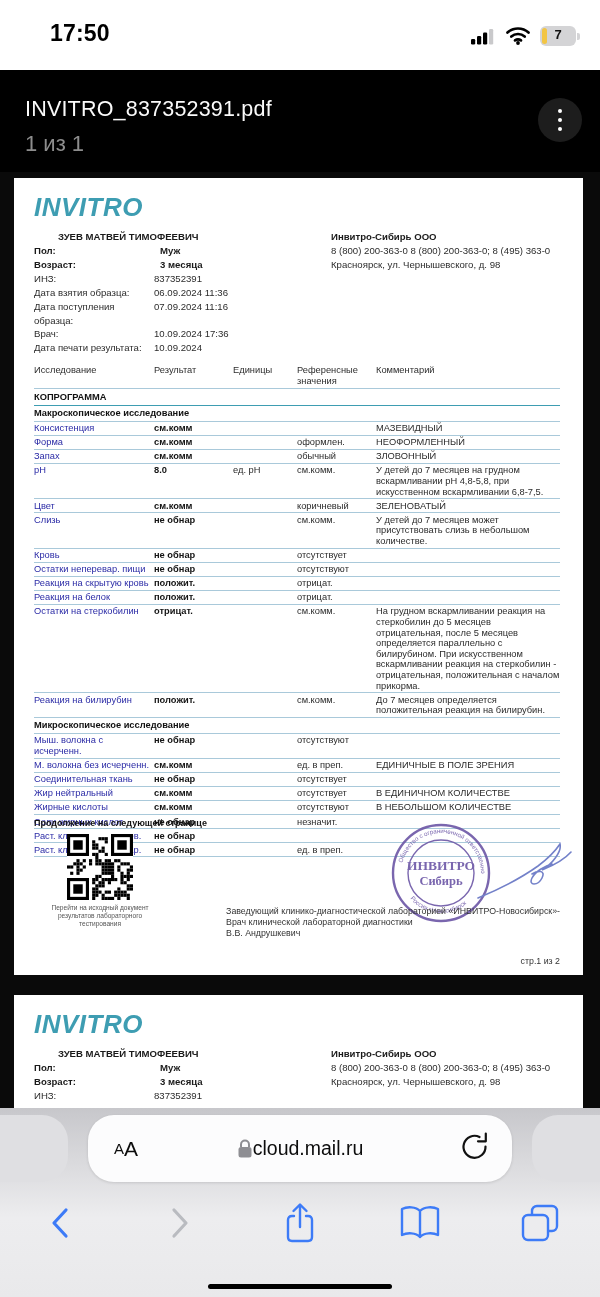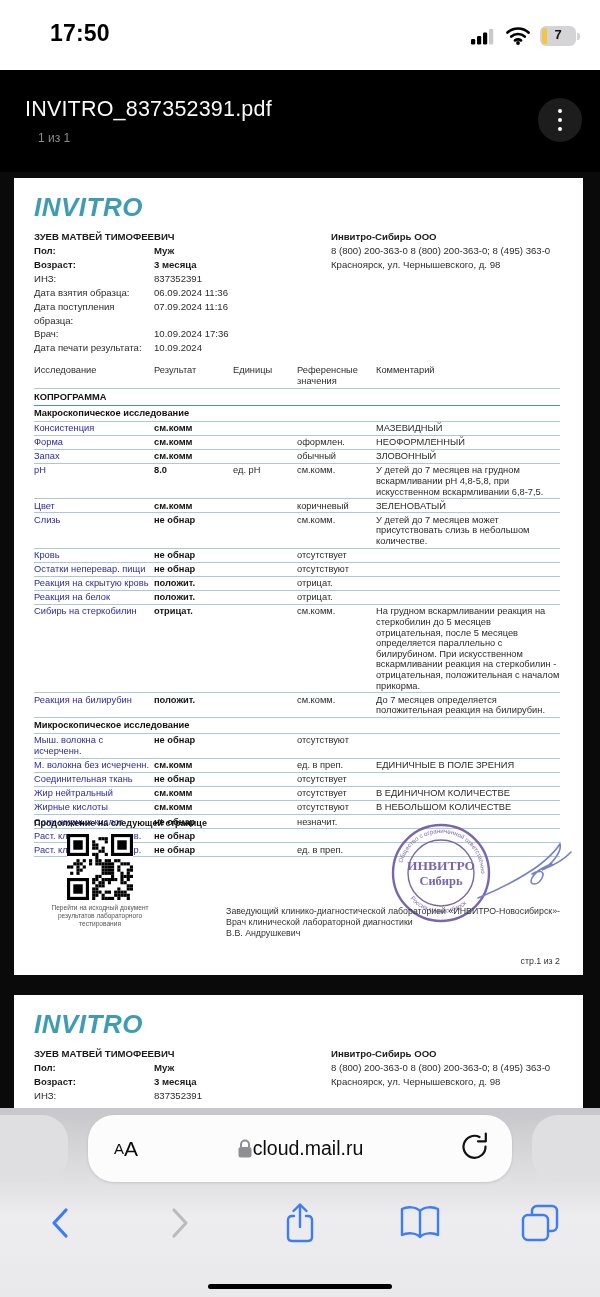--- a/index.html
+++ b/index.html
@@ -10,34 +10,34 @@
   .sb-time{position:absolute;left:50px;top:20px;font-size:23px;font-weight:700;color:#000;letter-spacing:.2px;}
   .sb-icons{position:absolute;right:18px;top:26px;display:flex;align-items:center;gap:10px;}
   .battery{position:relative;width:42px;height:20px;}
   .battery .body{position:absolute;left:0;top:0;width:36px;height:20px;border-radius:6px;background:#d4d4d6;}
   .battery .fill{position:absolute;left:2px;top:2px;width:5px;height:16px;border-radius:3px;background:#f2c544;}
   .battery .num{position:absolute;left:0;top:1px;width:36px;text-align:center;font-size:13px;font-weight:700;color:#111;}
   .battery .cap{position:absolute;right:2px;top:6.5px;width:3px;height:7px;border-radius:0 2px 2px 0;background:#d4d4d6;}
   
   .viewer-header{position:absolute;top:70px;left:0;width:600px;height:102px;background:#000;}
   .vh-title{position:absolute;left:25px;top:27px;font-size:21.5px;color:#fafafa;font-weight:500;letter-spacing:.2px;}
-  .vh-sub{position:absolute;left:38px;top:61px;font-size:12px;color:#8d8d8d;}
+  .vh-sub{position:absolute;left:25px;top:61px;font-size:22px;color:#8d8d8d;}
   .vh-menu{position:absolute;right:18px;top:28px;width:44px;height:44px;border-radius:50%;background:#1d1d1d;
            display:flex;flex-direction:column;align-items:center;justify-content:center;gap:4.5px;cursor:pointer;}
   .vh-menu i{width:4.5px;height:4.5px;border-radius:50%;background:#fff;}
   
   .pdf-area{position:absolute;top:172px;left:0;width:600px;height:936px;background:#0a0a0a;overflow:hidden;}
   .page{position:absolute;left:14px;width:569px;background:#fff;color:#222;}
   .page1{top:6px;height:797px;}
   .page2{top:823px;height:300px;}
   .logo{margin:14px 12px 0 20px;font-size:26px;font-weight:700;font-style:italic;color:#3E9DB2;letter-spacing:.5px;}
   .info{position:relative;margin:7px 0 0 20px;width:526px;font-size:9.6px;}
-  .info-name{font-weight:700;line-height:14px;color:#1a1a1a;}
+  .info-name{font-weight:700;line-height:14px;color:#1a1a1a;margin-left:24px;}
   .info-row{display:grid;grid-template-columns:120px 1fr;line-height:13.9px;color:#2c2c2c;}
-  .info-row.b{font-weight:700;color:#1a1a1a;}
+  .info-row.b{font-weight:700;color:#1a1a1a;gap:6px;}
   .lab{position:absolute;left:297px;top:0;width:229px;line-height:14px;color:#2c2c2c;}
   .lab .lab-name{font-weight:700;color:#1a1a1a;}
   
   .rtable{margin:7px 0 0 20px;width:526px;font-size:9.3px;line-height:10.6px;}
   .t-head{display:grid;grid-template-columns:120px 79px 64px 79px 1fr;color:#2e2e2e;
           padding:3px 0 2px;border-bottom:1px solid #a9c9da;}
   .trow{display:grid;grid-template-columns:120px 79px 64px 79px 1fr;padding:1.5px 0 1px;border-bottom:1px solid #a9c9da;}
   .trow-title{font-weight:700;color:#111;padding:2.5px 0 2px;border-bottom:1.5px solid #3E9DB2;}
   .trow-section{font-weight:700;color:#111;padding:2.5px 0 2px;border-bottom:1px solid #a9c9da;}
   .c-test{color:#2B2BA6;padding-right:4px;}
@@ -227,21 +227,21 @@
               <span class="c-com"></span>
             </div>
             <div class="trow">
               <span class="c-test">Реакция на белок</span>
               <span class="c-res">положит.</span>
               <span class="c-units"></span>
               <span class="c-ref">отрицат.</span>
               <span class="c-com"></span>
             </div>
             <div class="trow">
-              <span class="c-test">Сибирь на стеркобилин</span>
+              <span class="c-test">Остатки на стеркобилин</span>
               <span class="c-res">отрицат.</span>
               <span class="c-units"></span>
               <span class="c-ref">см.комм.</span>
               <span class="c-com">На грудном вскармливании реакция на стеркобилин до 5 месяцев отрицательная, после 5 месяцев определяется параллельно с билирубином. При искусственном вскармливании реакция на стеркобилин - отрицательная, положительная с началом прикорма.</span>
             </div>
             <div class="trow">
               <span class="c-test">Реакция на билирубин</span>
               <span class="c-res">положит.</span>
               <span class="c-units"></span>
               <span class="c-ref">см.комм.</span>

